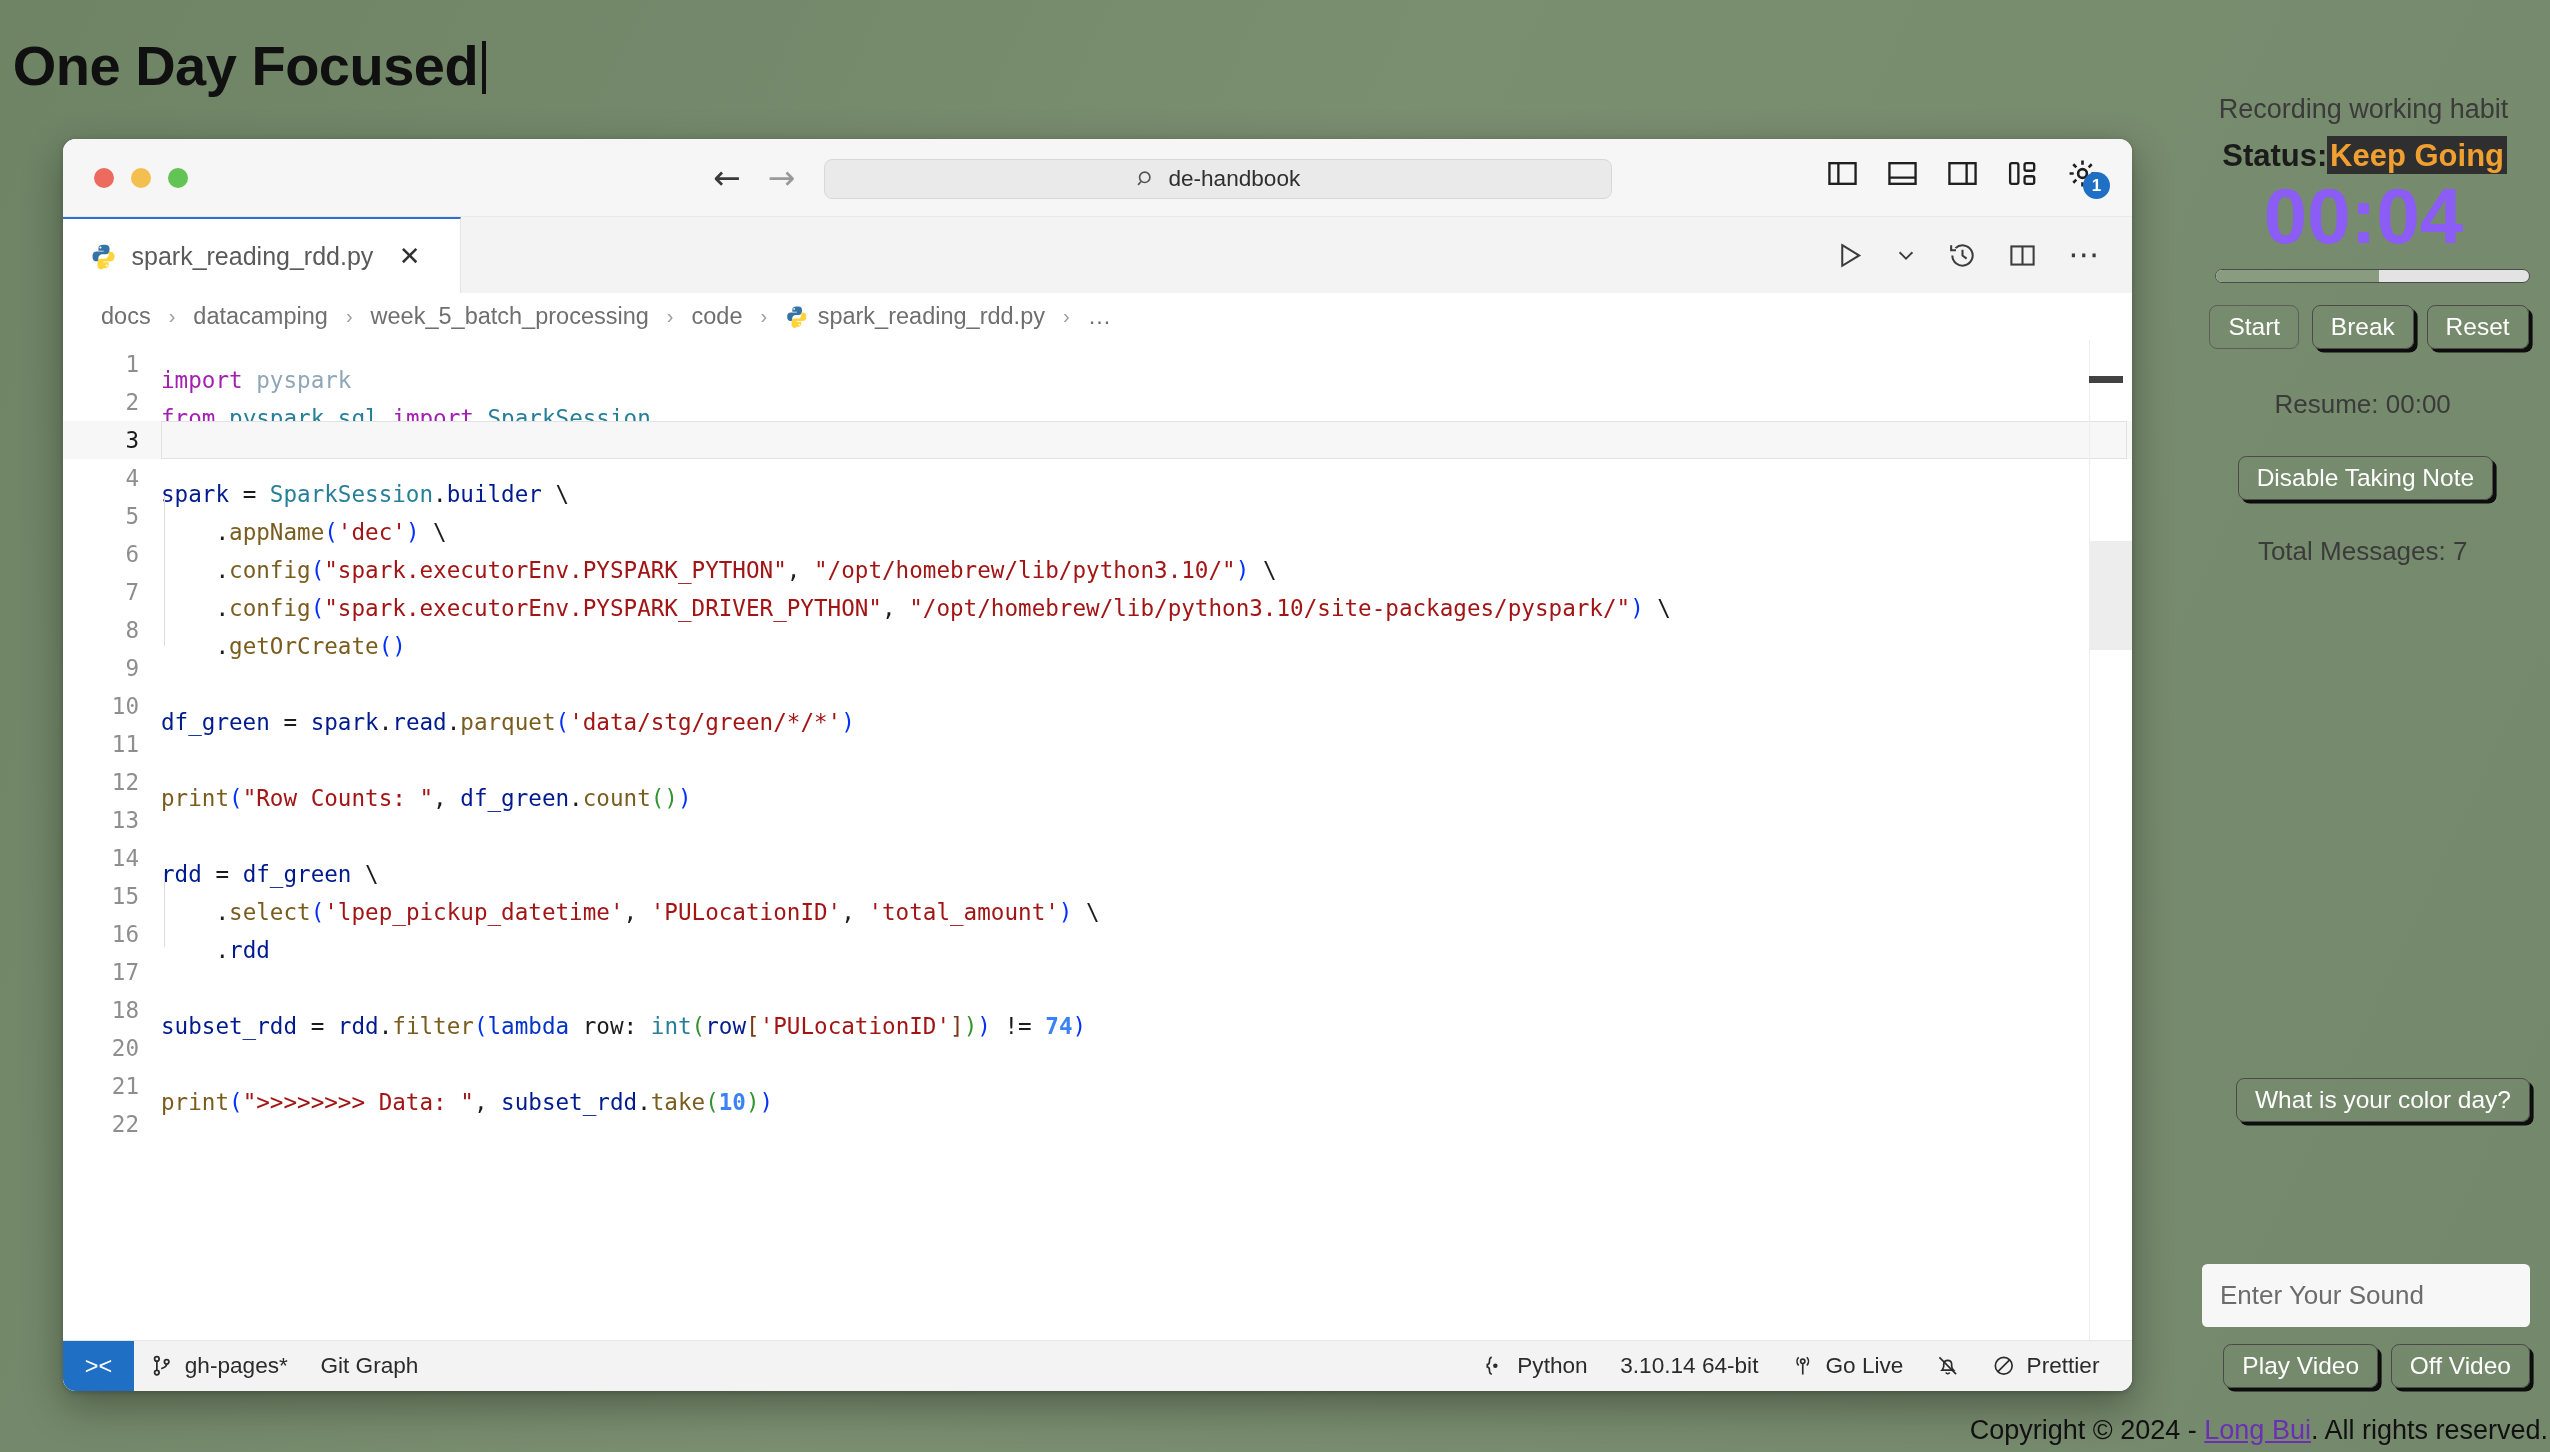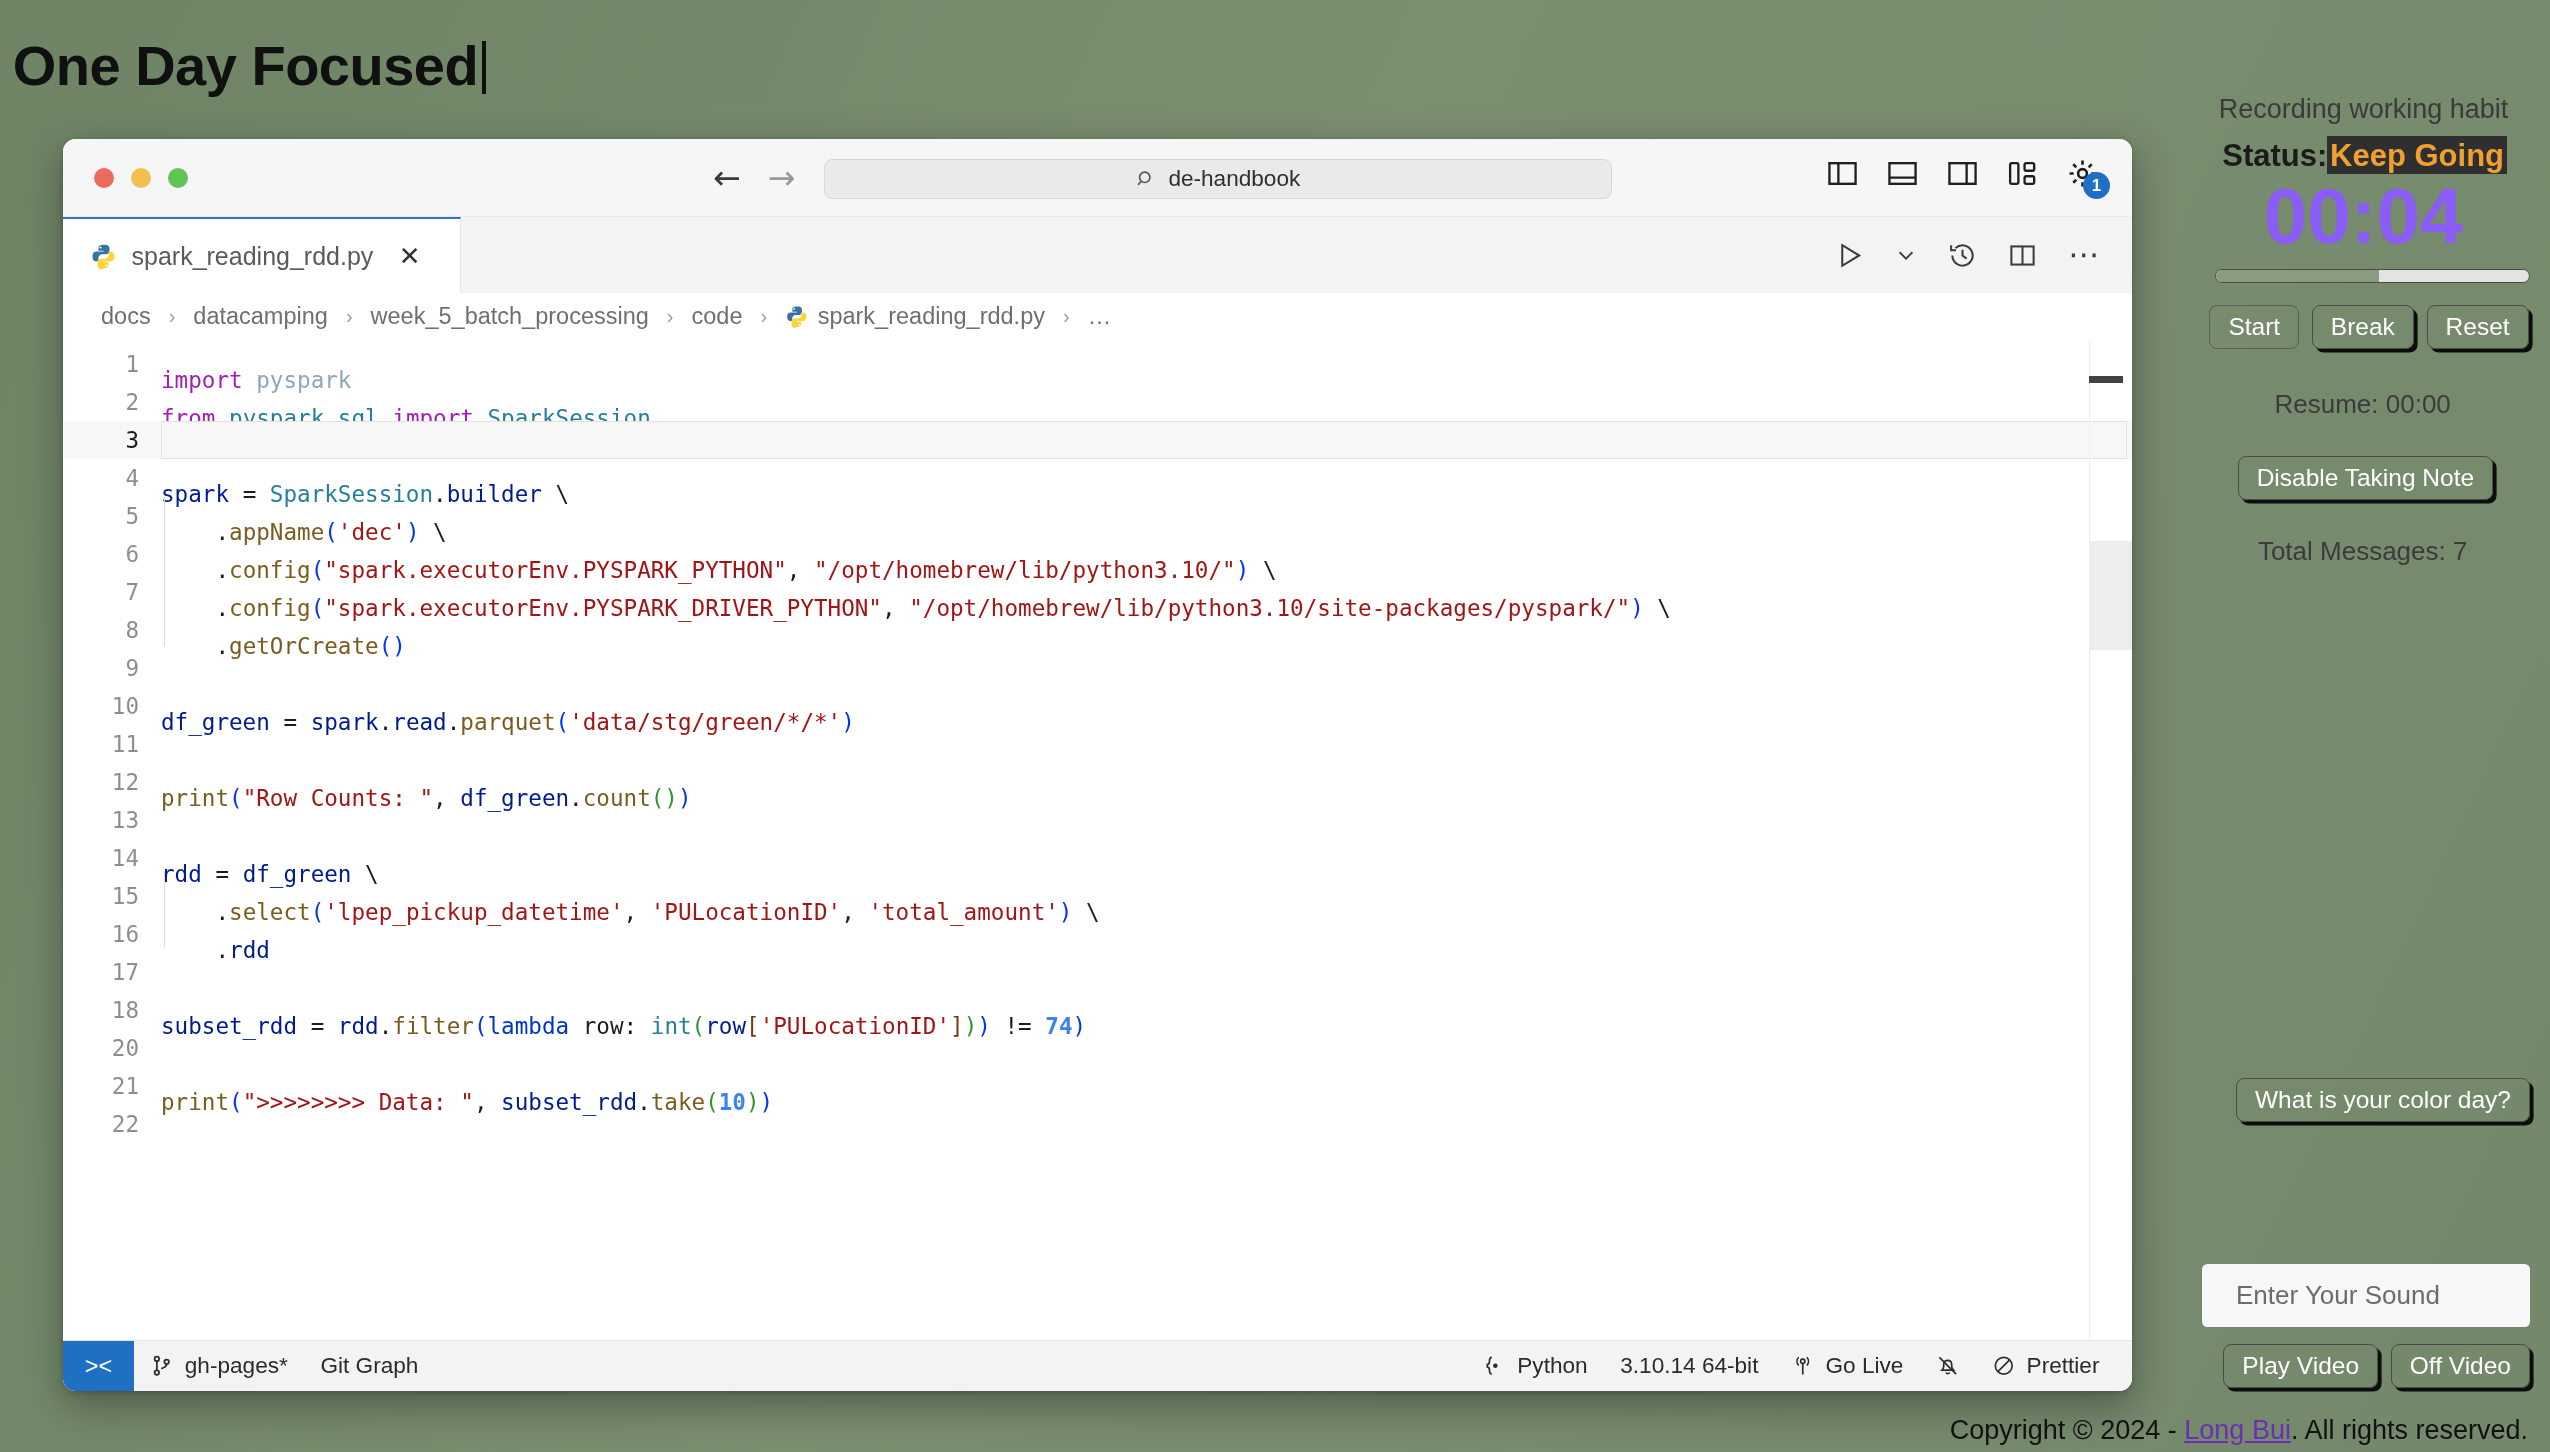--- a/index.html
+++ b/index.html
@@ -333,32 +333,32 @@
   .fp-color-wrap { position: absolute; right: 20px; top: 1078px; }
   .sound-input {
     position: absolute;
     right: 20px; top: 1264px;
     width: 328px; height: 63px;
     background: #f7f7f7;
     border: none;
     border-radius: 5.4px;
     font-size: 26px;
     color: #333;
-    padding-left: 34px;
+    padding-left: 18px;
     font-family: "Liberation Sans", sans-serif;
   }
   .sound-input::placeholder { color: #6c6c6c; }
   .video-row {
     position: absolute;
     right: 20px; top: 1344px;
     display: flex; gap: 12.7px;
   }
   .footer {
     position: absolute;
-    right: 22px; bottom: 7.2px;
+    right: 2px; bottom: 7.2px;
     font-size: 27px;
     color: #111;
     white-space: nowrap;
   }
   .footer a { color: #6b2fb5; text-decoration: underline; }
 </style>
 </head>
 <body>
 
 <div class="page-title">

